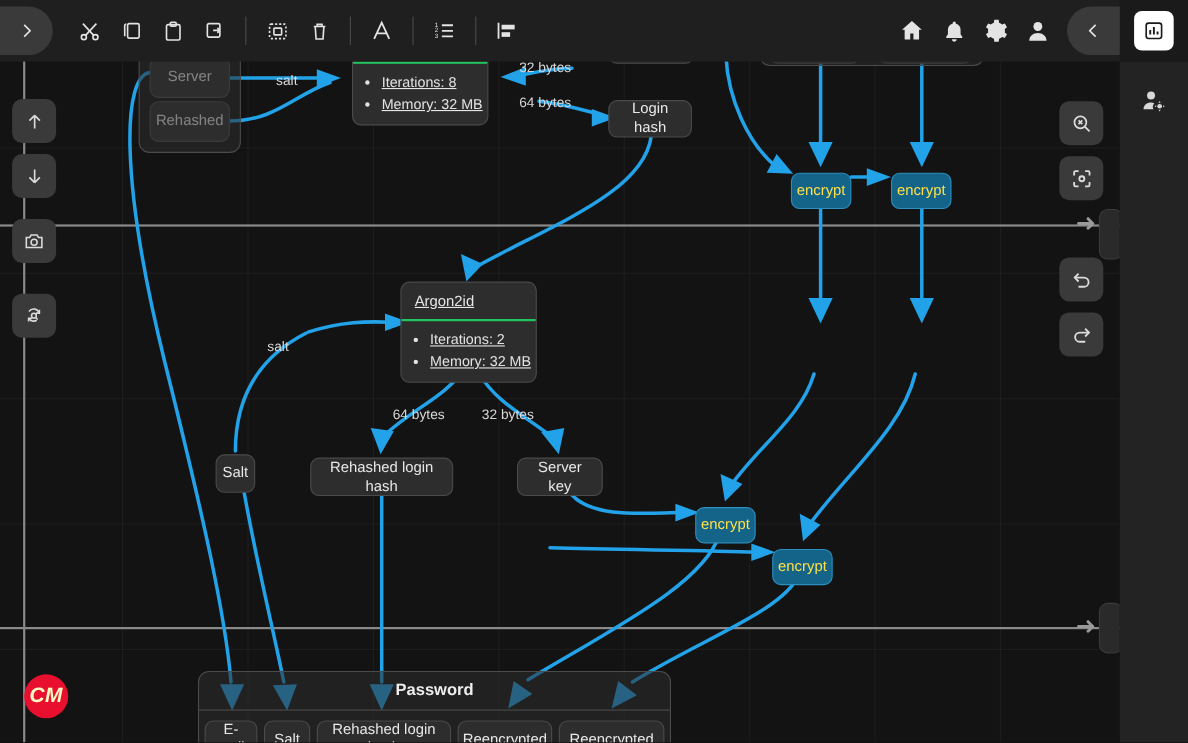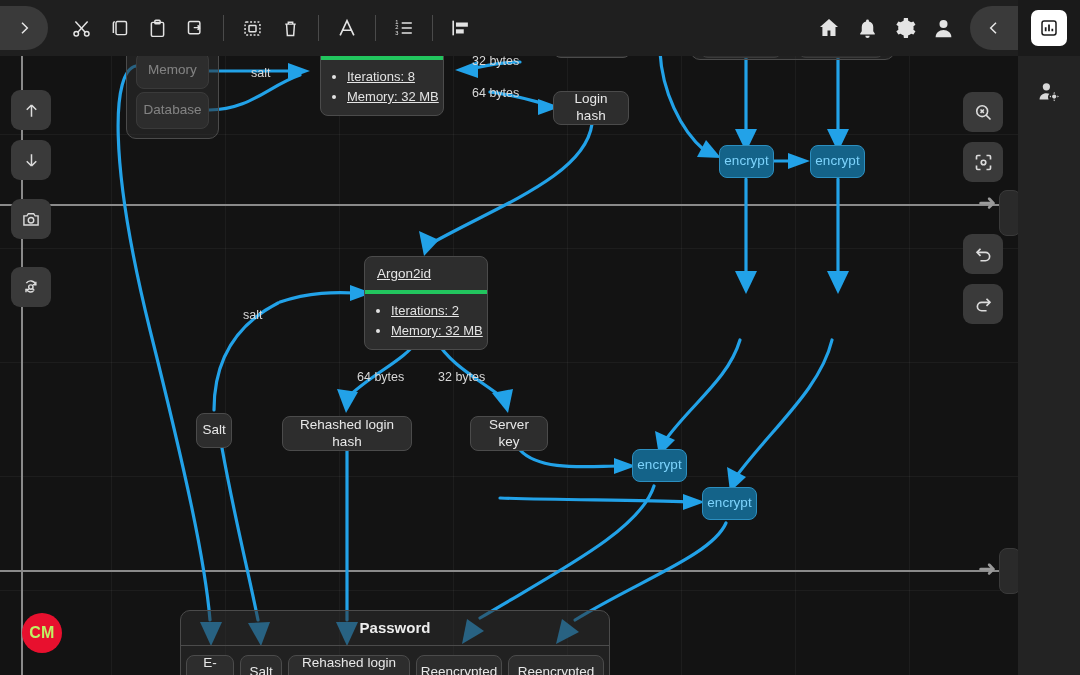--- a/index.html
+++ b/index.html
@@ -38,37 +38,37 @@
     background: #2d2d2d;
     border: 1px solid #4b4b4b;
     border-radius: 8px;
     color: #e8e8e8;
     font-size: 13.5px;
     display: flex; align-items: center; justify-content: center;
     text-align: center; line-height: 1.25;
     padding: 6px 10px;
   }
   .node.enc {
-    background: #146389; border-color: #2c8fc0; color: #7dd3fc; font-size: 13.5px;
+    background: #146389; border-color: #2c8fc0; color: #fde047; font-size: 13.5px; margin-top: 12px;
   }
   .group {
     position: absolute;
     background: rgba(45,45,45,0.55);
     border: 1px solid #4b4b4b;
     border-radius: 10px;
   }
   .group > .gtitle {
     color: #ededed; font-size: 15px; font-weight: bold; text-align: center;
     padding: 8px 0 9px; border-bottom: 1px solid #4b4b4b;
   }
   .card {
     position: absolute; background: #2d2d2d; border: 1px solid #4b4b4b;
     border-radius: 8px; color: #e6e6e6; text-decoration: underline;
   }
-  .card .chead { font-size: 13.5px; padding: 9px 12px 9px; border-bottom: 4px solid #22c55e; }
+  .card .chead { font-size: 13.5px; padding: 9px 12px 9px; border-bottom: 2px solid #22c55e; }
   .card ul { list-style: disc; margin: 7px 0 8px 26px; }
   .card li { font-size: 13px; color: #e2e2e2; line-height: 1.55; }
 
   .edge-label {
     position: absolute; color: #d8d8d8; font-size: 12.5px; white-space: nowrap;
   }
   svg.edges { position: absolute; left:0; top:0; width:1018px; height:675px; pointer-events:none; }
   svg.edges path { fill: none; stroke: #22a2e8; stroke-width: 3.2; stroke-linecap: round; }
   svg.edges polygon { fill: #22a2e8; }
 
@@ -103,23 +103,23 @@
     display:flex; align-items:center; justify-content:center; color:#dcdcdc; cursor:pointer;
   }
 
   #zoom-level {
     position:absolute; right: 30px; top: 190px; color:#f0f0f0; font-size: 15px;
     z-index: 26; text-shadow: 0 0 3px #000;
   }
 
   #avatar {
     position: absolute; left: 22px; top: 613px; width: 40px; height: 40px;
-    border-radius: 50%; background: #e8102e; color:#bef264; font-size: 16px;
+    border-radius: 50%; background: #e8102e; color:#fef9c3; font-size: 19px;
     font-weight: bold; display:flex; align-items:center; justify-content:center;
-    z-index: 26; cursor:pointer; letter-spacing: .4px;
+    z-index: 26; cursor:pointer; letter-spacing: .4px; font-style: italic;
   }
 
   
   #right-panel {
     position: absolute; right: 0; top: 0; width: 62px; height: 675px;
     background: #232323; display:flex; flex-direction:column; align-items:center; z-index: 28;
   }
   #right-panel .rp-top { width:62px; height:56px; background:#1a1a1a; display:flex; align-items:center; justify-content:center; }
   .rp-btn { width: 36px; height: 36px; border-radius: 7px; display:flex; align-items:center;
             justify-content:center; color:#d8d8d8; cursor:pointer; margin-top: 14px; }
@@ -210,24 +210,24 @@
       <path d="M726 523 C 712 555, 640 580, 575 620"></path>
       <polygon points="556,644 562,619 579,632"></polygon>
     </svg>
 
     <div class="node" style="left:553px; top:24px; width:78px; height:34px;"></div>
     <div class="node" style="left:700px; top:20px; width:82px; height:38px;"></div>
     <div class="node" style="left:798px; top:20px; width:86px; height:38px;"></div>
     <div class="group" style="left:690px; top:12px; width:205px; height:48px;"></div>
 
     <div class="node" style="left:136px; top:52px; width:73px; height:37px;">
-      <span>Memory</span>
+      <span>Server</span>
     </div>
     <div class="node" style="left:136px; top:92px; width:73px; height:37px;">
-      <span>Database</span>
+      <span>Rehashed</span>
     </div>
     <div class="group" style="left:126px; top:42px; width:93px; height:97px;"></div>
 
     <div class="node" style="left:553px; top:91px; width:76px; height:34px;">
       <span>Login hash</span>
     </div>
 
     <div class="node" style="left:196px; top:413px; width:36px; height:35px;">
       <span>Salt</span>
     </div>

